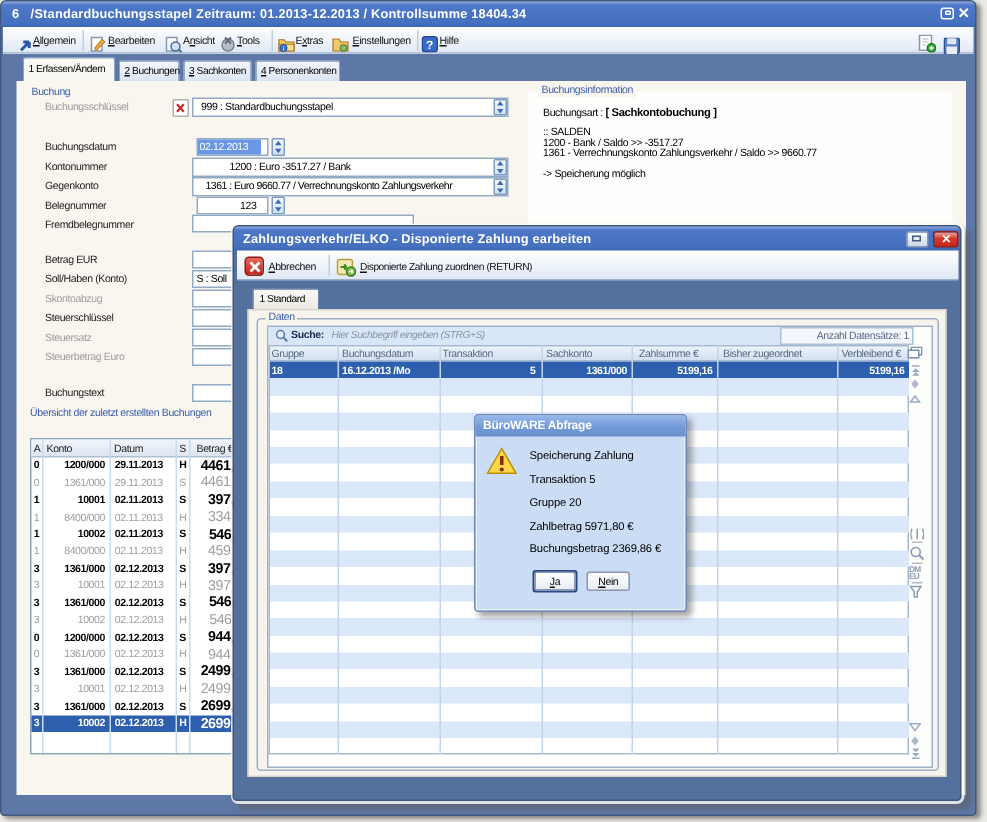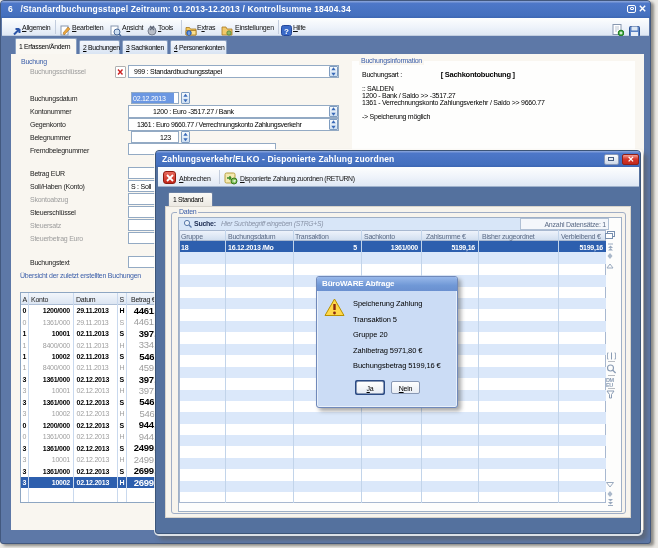--- a/index.html
+++ b/index.html
@@ -153,21 +153,21 @@
 <div class="ab t7" style="left:30px;top:209px;color:#1c1c1c;">Steuerschlüssel</div>
 <div class="fld" style="left:128px;top:206px;width:100px;height:12px;"></div>
 <div class="ab t7" style="left:30px;top:222px;color:#9d9d9d;">Steuersatz</div>
 <div class="fld" style="left:128px;top:219px;width:100px;height:12px;"></div>
 <div class="ab t7" style="left:30px;top:235px;color:#9d9d9d;">Steuerbetrag Euro</div>
 <div class="fld" style="left:128px;top:232px;width:100px;height:12px;"></div>
 <div class="ab t7" style="left:30px;top:259px;color:#1c1c1c;">Buchungstext</div>
 <div class="fld" style="left:128px;top:256px;width:148px;height:12px;"></div>
 <div class="ab grp" style="left:352px;top:61px;width:283px;height:88px;background:#fefefd;"></div>
 <div class="glabel" style="left:359px;top:57px;background:#f9f6f0;padding:0 2px;">Buchungsinformation</div>
-<div class="ab t7" style="left:362px;top:71px;color:#000;">Buchungsart : <b style="font-size:7.5px;margin-left:37px;">[ Sachkontobuchung ]</b></div>
+<div class="ab t7" style="left:362px;top:71px;color:#000;">Buchungsart : <b style="font-size:7.5px;">[ Sachkontobuchung ]</b></div>
 <div class="ab t7" style="left:362px;top:85px;color:#000;">:: SALDEN</div>
 <div class="ab t7" style="left:362px;top:92px;color:#000;">1200 - Bank / Saldo &gt;&gt; -3517.27</div>
 <div class="ab t7" style="left:362px;top:99px;color:#000;">1361 - Verrechnungskonto Zahlungsverkehr / Saldo &gt;&gt; 9660.77</div>
 <div class="ab t7" style="left:362px;top:113px;color:#000;">-&gt; Speicherung möglich</div>
 <div class="ab grp" style="left:14px;top:280px;width:334px;height:246px;"></div>
 <div class="glabel" style="left:18px;top:272px;background:#f9f6f0;padding:0 2px;">Übersicht der zuletzt erstellten Buchungen</div>
 <div class="ab" style="left:20px;top:292px;width:325px;height:211px;background:#fff;border:1px solid #8ea6c2;"></div>
 <div class="ab" style="left:21px;top:293px;width:323px;height:12px;background:linear-gradient(#f2f6fb,#dce5f2);border-bottom:1px solid #aebfd6;"></div>
 <div class="ab t7" style="left:22.5px;top:296px;color:#222;">A</div>
 <div class="ab t7" style="left:31.0px;top:296px;color:#222;">Konto</div>
@@ -255,21 +255,21 @@
 <div class="ab t7" style="left:76.5px;top:478.9px;color:#fff;font-weight:bold;">02.12.2013</div>
 <div class="ab t7" style="left:119.5px;top:478.9px;color:#fff;font-weight:bold;">H</div>
 <div class="ab" style="left:100px;top:477.6px;width:66px;text-align:right;color:#fff;font-weight:bold;font-size:9.5px;line-height:10px;letter-spacing:-0.3px;white-space:nowrap;">2699,16</div>
 <div class="ab" style="left:28.0px;top:293px;width:1px;height:209px;background:#c9d9ee;"></div>
 <div class="ab" style="left:72.5px;top:293px;width:1px;height:209px;background:#c9d9ee;"></div>
 <div class="ab" style="left:117.0px;top:293px;width:1px;height:209px;background:#c9d9ee;"></div>
 <div class="ab" style="left:126.0px;top:293px;width:1px;height:209px;background:#c9d9ee;"></div>
 <div class="ab" style="left:154px;top:149px;width:489px;height:387px;background:rgba(252,251,247,.8);border-radius:5px;box-shadow:4px 4px 4px rgba(90,90,88,.55);"></div>
 <div class="ab" style="left:155px;top:150px;width:486px;height:384px;background:#54719e;border:1px solid #3c5578;border-radius:4px 4px 3px 3px;"></div>
 <div class="ab" style="left:156px;top:151px;width:484px;height:16px;border-radius:3px 3px 0 0;background:linear-gradient(#8fa9dd 0%,#4d77c8 15%,#4470be 85%,#3c66b2 100%);"></div>
-<div class="ab t7b" style="left:162px;top:154.5px;color:#fff;font-size:8.5px;letter-spacing:0.15px;">Zahlungsverkehr/ELKO - Disponierte Zahlung zuordnen</div>
+<div class="ab t7b" style="left:162px;top:154.5px;color:#fff;font-size:8.5px;letter-spacing:0.15px;">Zahlungsverkehr/ELKO - Disponierte Zahlung earbeiten</div>
 <div class="ab" style="left:604px;top:154px;width:15px;height:11px;background:linear-gradient(#fdfdfd,#cdd8e8);border:1px solid #8898b8;border-radius:2px;"></div>
 <div class="ab" style="left:608px;top:157px;width:6px;height:4px;border:1px solid #445a7e;"></div>
 <div class="ab" style="left:622px;top:154px;width:17px;height:11px;background:linear-gradient(#f2a29a,#d8362a 45%,#c02a1e);border:1px solid #902018;border-radius:2px;"></div>
 <div class="ab" style="left:627.5px;top:154px;color:#fff;font-size:8px;font-weight:bold;line-height:11px;">✕</div>
 <div class="ab" style="left:158px;top:167px;width:481px;height:20px;background:linear-gradient(#fdfefe 0%,#eef3fa 55%,#dfe8f4 100%);border-bottom:1px solid #9fb2cc;"></div>
 <div class="ab" style="left:163px;top:171px;width:13px;height:13px;background:linear-gradient(#e86a5e,#c22418);border:1px solid #8e1a10;border-radius:3px;"></div>
 <svg class="ab" style="left:166px;top:174px;" width="8" height="8">
     <path d="M1 1 L7 7 M7 1 L1 7" stroke="#fff" stroke-width="1.8"></path>
   </svg>
 <div class="ab t7" style="left:179px;top:175px;color:#111;"><u>A</u>bbrechen</div>
@@ -374,17 +374,17 @@
 <div class="ab t7b" style="left:322px;top:280px;color:#fff;font-size:8px;">BüroWARE Abfrage</div>
 <svg class="ab" style="left:324px;top:298px;" width="21" height="19">
     <path d="M10.5 1 L20 17.5 L1 17.5 Z" fill="#ffd84a" stroke="#b89000" stroke-width="1"></path>
     <path d="M10.5 6 L10.5 12" stroke="#8a2a10" stroke-width="2.4"></path>
     <circle cx="10.5" cy="15" r="1.4" fill="#8a2a10"></circle>
   </svg>
 <div class="ab" style="left:353px;top:300.0px;color:#000;font-size:7.5px;line-height:8px;letter-spacing:-0.1px;white-space:nowrap;">Speicherung Zahlung</div>
 <div class="ab" style="left:353px;top:315.5px;color:#000;font-size:7.5px;line-height:8px;letter-spacing:-0.1px;white-space:nowrap;">Transaktion 5</div>
 <div class="ab" style="left:353px;top:331.0px;color:#000;font-size:7.5px;line-height:8px;letter-spacing:-0.1px;white-space:nowrap;">Gruppe 20</div>
 <div class="ab" style="left:353px;top:346.5px;color:#000;font-size:7.5px;line-height:8px;letter-spacing:-0.1px;white-space:nowrap;">Zahlbetrag 5971,80 €</div>
-<div class="ab" style="left:353px;top:362.0px;color:#000;font-size:7.5px;line-height:8px;letter-spacing:-0.1px;white-space:nowrap;">Buchungsbetrag 5199,16 €</div>
+<div class="ab" style="left:353px;top:362.0px;color:#000;font-size:7.5px;line-height:8px;letter-spacing:-0.1px;white-space:nowrap;">Buchungsbetrag 2369,86 €</div>
 <div class="ab" style="left:355px;top:380px;width:30px;height:15px;background:#2a4a84;border-radius:2px;"></div>
 <div class="ab" style="left:356px;top:381px;width:28px;height:13px;background:linear-gradient(#fefefe,#e8edf4);border:1px solid #8898b4;border-radius:2px;"></div>
 <div class="ab t7" style="left:356px;top:384.5px;width:28px;text-align:center;color:#000;"><u>J</u>a</div>
 <div class="ab" style="left:391px;top:381px;width:29px;height:13px;background:linear-gradient(#fefefe,#e8edf4);border:1px solid #8898b4;border-radius:2px;"></div>
 <div class="ab t7" style="left:391px;top:384.5px;width:29px;text-align:center;color:#000;"><u>N</u>ein</div>
 </body></html>

